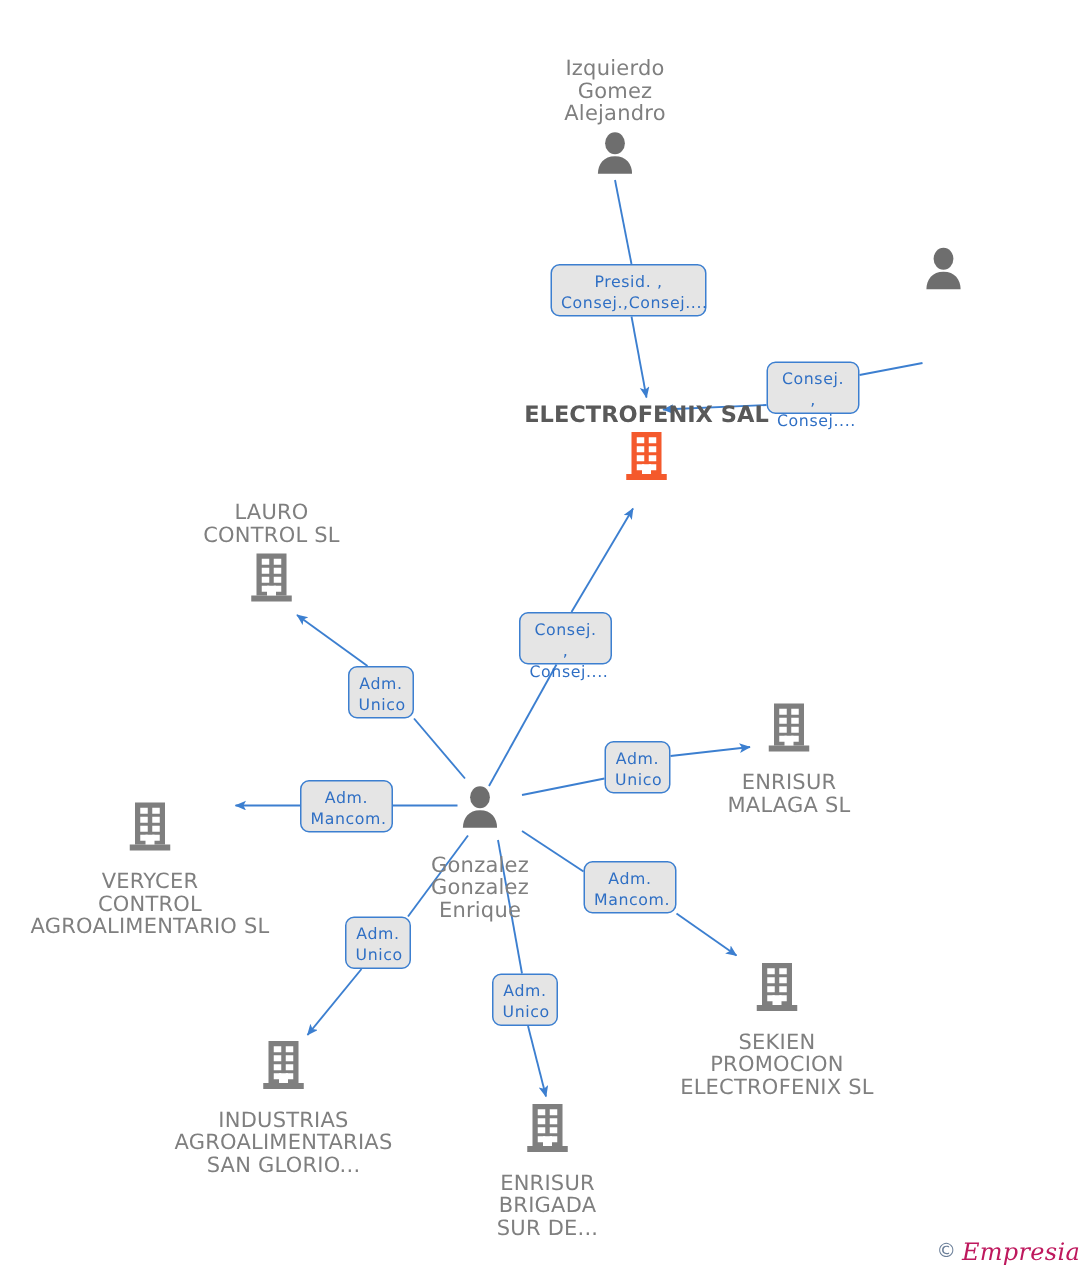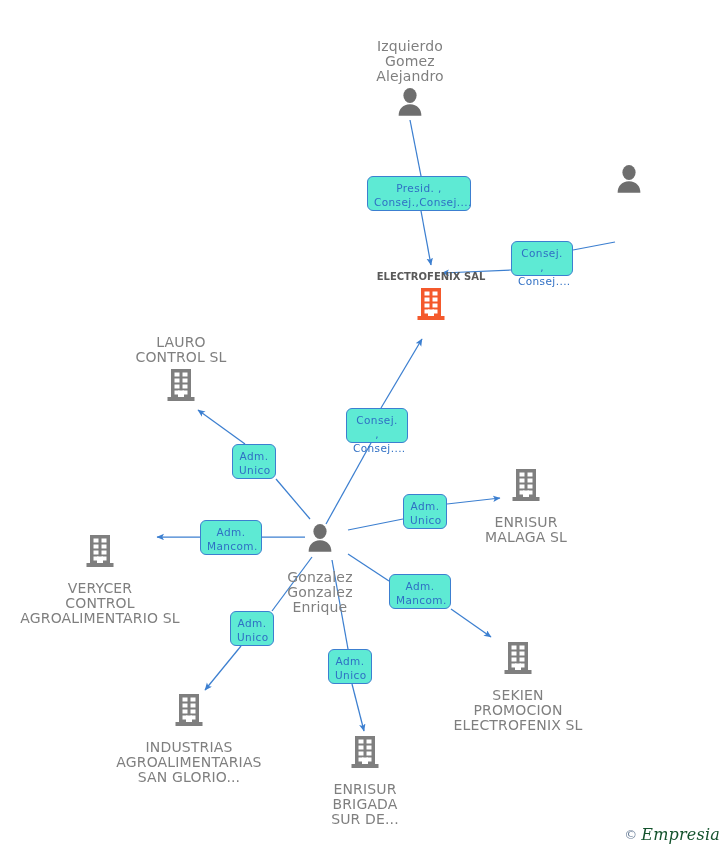--- a/index.html
+++ b/index.html
@@ -41,42 +41,42 @@
     line-height: 15px;
   }
   .node .node-label {
     display: block;
     font-size: 14px;
     color: #7f7f7f;
     letter-spacing: 0.15px;
     white-space: pre-line;
   }
   .node.company-main .node-label {
-    font-size: 10px;
+    font-size: 15px;
     font-weight: bold;
     color: #595959;
     letter-spacing: 0px;
   }
   .node .icon-wrap {
     display: block;
     height: 36px;
     line-height: 0;
   }
   .node .icon-wrap svg { display: inline-block; vertical-align: top; }
 
   .node.label-below .node-label { margin-top: 12px; }
   .node.label-above .node-label { margin-bottom: 2px; }
 
   
   .chip {
     position: absolute;
     box-sizing: border-box;
     border: 1px solid #3c7fd0;
     border-radius: 6px;
-    background: #5eead4;
+    background: #e5e5e5;
     color: #2f6fc4;
     font-size: 10.5px;
     line-height: 14px;
     text-align: center;
     padding: 4px 6px 5px 6px;
     letter-spacing: 0.4px;
     white-space: pre-line;
     font-family: "DejaVu Sans", sans-serif;
   }
 
@@ -92,21 +92,21 @@
   }
   #watermark .copy {
     font-size: 13px;
     color: #6b7f99;
     font-family: "DejaVu Sans", sans-serif;
   }
   #watermark .brand {
     font-size: 16px;
     font-style: italic;
     font-family: "DejaVu Serif", serif;
-    color: #14532d;
+    color: #be185d;
     letter-spacing: 0.2px;
   }
 </style>
 </head>
 <body>
 
 <div id="graph">
 
   <svg class="edge-layer" id="edge-layer" viewBox="0 0 728 850" width="728" height="850" xmlns="http://www.w3.org/2000/svg">
     <defs>

